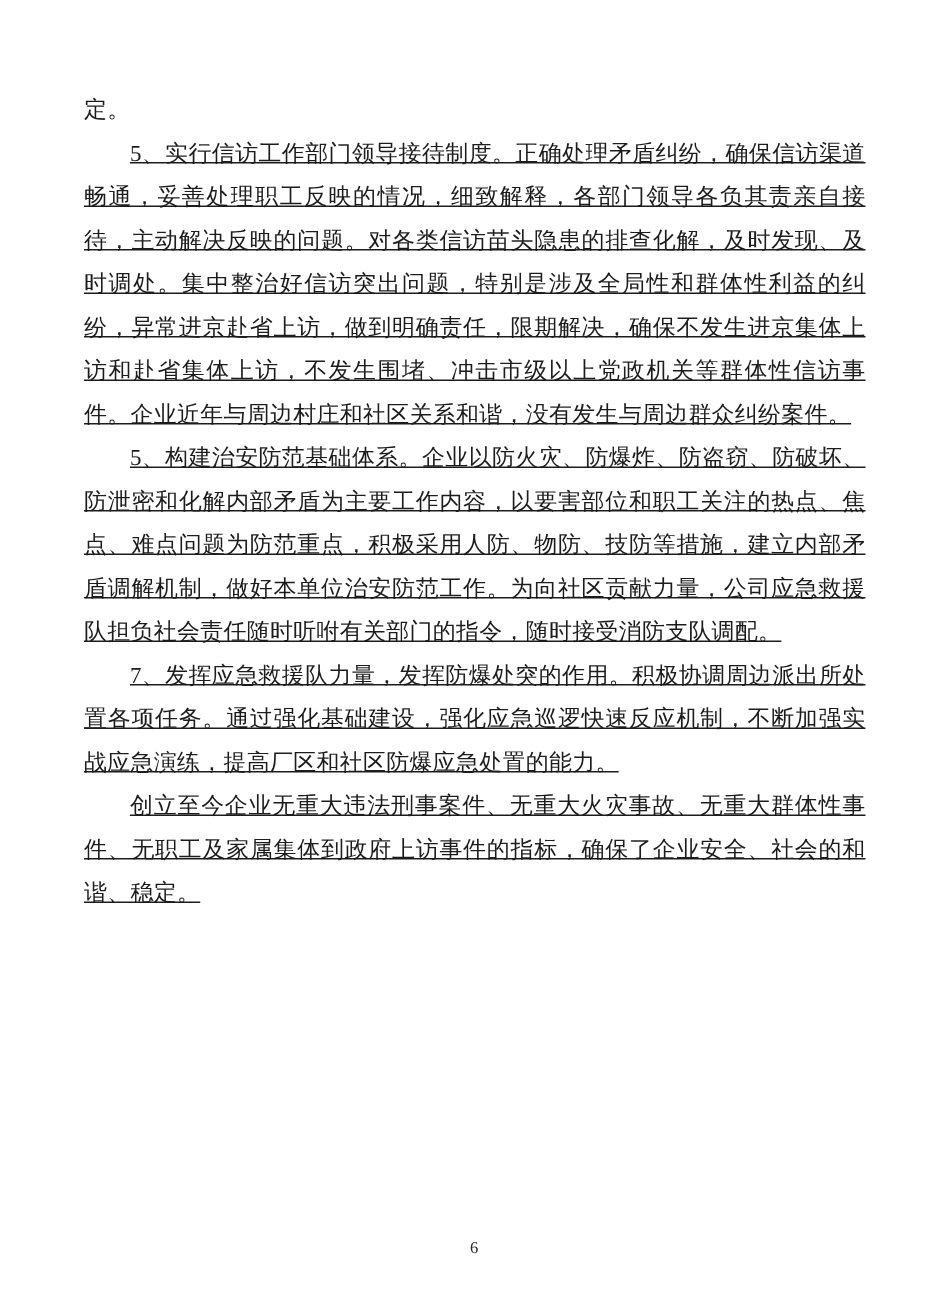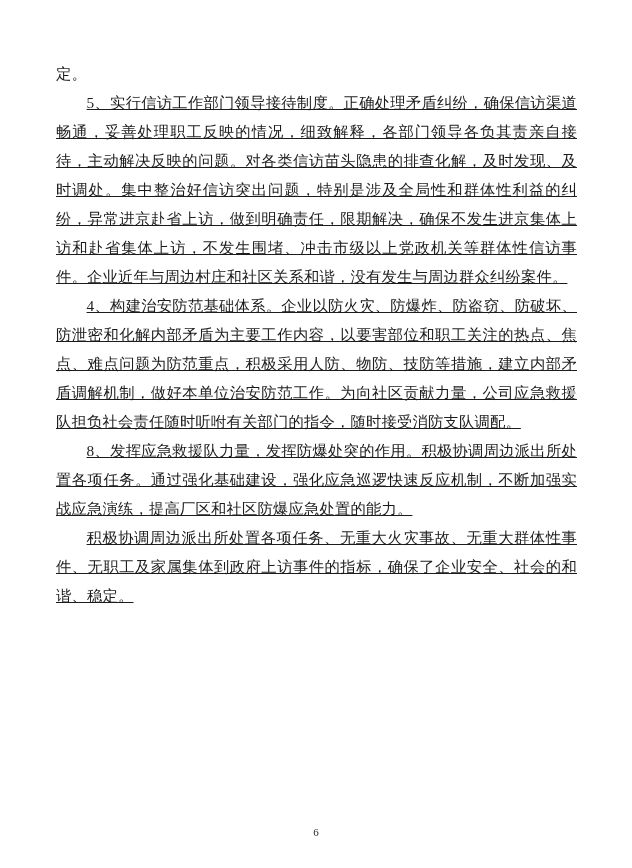--- a/index.html
+++ b/index.html
@@ -45,18 +45,18 @@
     color: #2a2a2a;
   }
 </style>
 </head>
 <body>
 
 <div class="page">
   <div class="doc-body">
     <p>定。</p>
     <p class="indent">5、实行信访工作部门领导接待制度。正确处理矛盾纠纷，确保信访渠道畅通，妥善处理职工反映的情况，细致解释，各部门领导各负其责亲自接待，主动解决反映的问题。对各类信访苗头隐患的排查化解，及时发现、及时调处。集中整治好信访突出问题，特别是涉及全局性和群体性利益的纠纷，异常进京赴省上访，做到明确责任，限期解决，确保不发生进京集体上访和赴省集体上访，不发生围堵、冲击市级以上党政机关等群体性信访事件。企业近年与周边村庄和社区关系和谐，没有发生与周边群众纠纷案件。</p>
-    <p class="indent">4、构建治安防范基础体系。企业以防火灾、防爆炸、防盗窃、防破坏、防泄密和化解内部矛盾为主要工作内容，以要害部位和职工关注的热点、焦点、难点问题为防范重点，积极采用人防、物防、技防等措施，建立内部矛盾调解机制，做好本单位治安防范工作。为向社区贡献力量，公司应急救援队担负社会责任随时听咐有关部门的指令，随时接受消防支队调配。</p>
-    <p class="indent">8、发挥应急救援队力量，发挥防爆处突的作用。积极协调周边派出所处置各项任务。通过强化基础建设，强化应急巡逻快速反应机制，不断加强实战应急演练，提高厂区和社区防爆应急处置的能力。</p>
-    <p class="indent">积极协调周边派出所处置各项任务、无重大火灾事故、无重大群体性事件、无职工及家属集体到政府上访事件的指标，确保了企业安全、社会的和谐、稳定。</p>
+    <p class="indent">5、构建治安防范基础体系。企业以防火灾、防爆炸、防盗窃、防破坏、防泄密和化解内部矛盾为主要工作内容，以要害部位和职工关注的热点、焦点、难点问题为防范重点，积极采用人防、物防、技防等措施，建立内部矛盾调解机制，做好本单位治安防范工作。为向社区贡献力量，公司应急救援队担负社会责任随时听咐有关部门的指令，随时接受消防支队调配。</p>
+    <p class="indent">7、发挥应急救援队力量，发挥防爆处突的作用。积极协调周边派出所处置各项任务。通过强化基础建设，强化应急巡逻快速反应机制，不断加强实战应急演练，提高厂区和社区防爆应急处置的能力。</p>
+    <p class="indent">创立至今企业无重大违法刑事案件、无重大火灾事故、无重大群体性事件、无职工及家属集体到政府上访事件的指标，确保了企业安全、社会的和谐、稳定。</p>
   </div>
   <div class="page-number">6</div>
 </div>
 
 </body></html>

